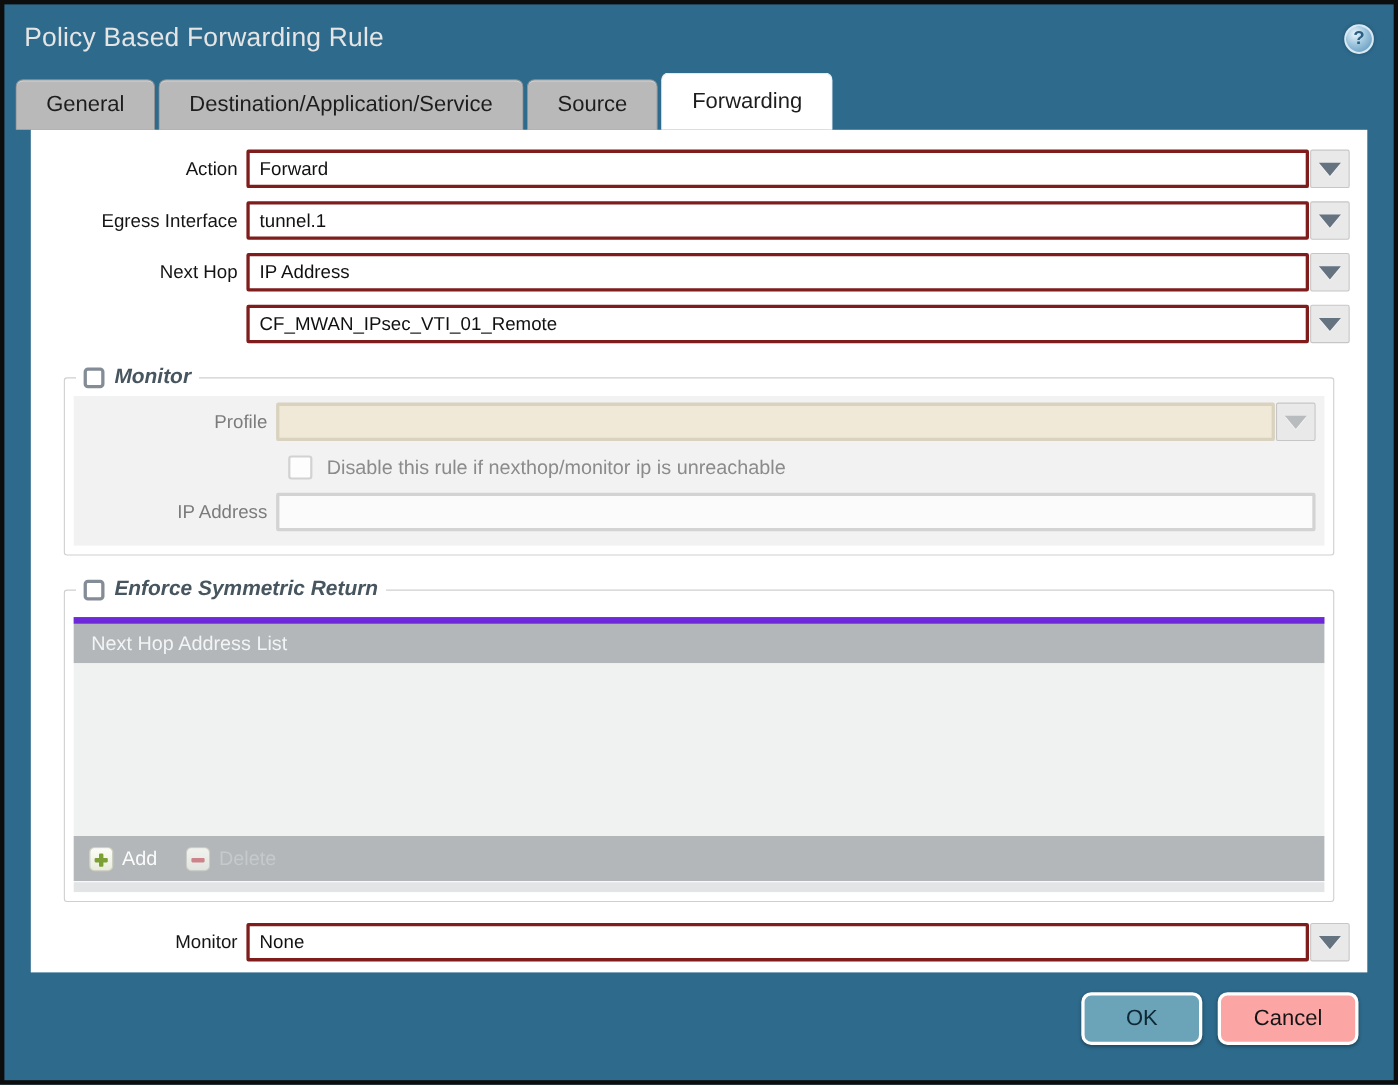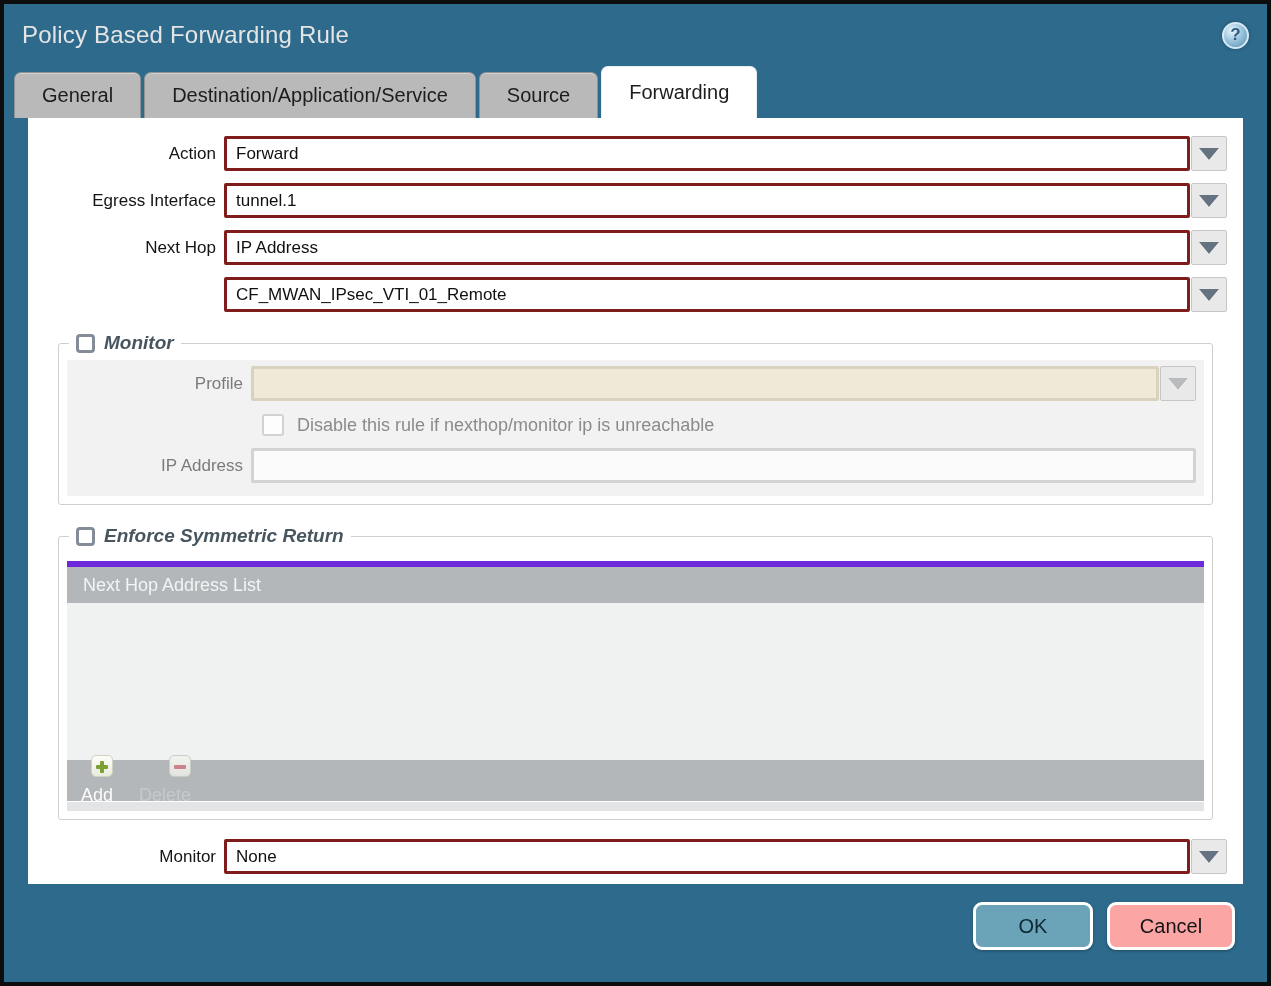--- a/index.html
+++ b/index.html
@@ -142,21 +142,21 @@
     padding-left: 16px;
     font-size: 18px; color: #f2f4f5;
   }
   .esr-body { height: 157px; background: #f0f1f1; }
   .esr-footer {
     height: 41px; background: #b3b7ba;
     display: flex; align-items: center; gap: 26px;
     padding-left: 14px;
   }
   .esr-grip { height: 9px; background: #e3e4e5; margin-top: 1px; }
-  .tool-btn { display: flex; align-items: flex-end; gap: 8px; cursor: pointer; flex-direction: column; }
+  .tool-btn { display: flex; align-items: flex-start; gap: 8px; cursor: pointer; }
   .tool-btn.disabled { cursor: default; }
   .tool-icon {
     width: 22px; height: 22px; border-radius: 5px; position: relative;
     background: linear-gradient(#fdfdf8, #e9ecdc);
     border: 1px solid #cfd2c2;
   }
   .tool-icon.minus { background: linear-gradient(#f2f3ee, #e2e4df); border-color: #caccc6; }
   .tool-icon .h-bar {
     position: absolute; left: 4px; top: 9px; width: 12px; height: 4px;
     background: #7da035; border-radius: 1px;
@@ -173,21 +173,21 @@
     flex: 1 1 auto;
     display: flex; align-items: center; justify-content: flex-end;
     gap: 14px; padding: 2px 32px 16px 0;
   }
   .btn {
     height: 48px; border-radius: 9px;
     border: 3px solid #ffffff;
     font-family: inherit; font-size: 20px; cursor: pointer;
     box-shadow: 0 1px 3px rgba(0,0,0,.3);
   }
-  .btn-ok { width: 120px; background: #6ba3b9; color: #0e2835; }
+  .btn-ok { width: 110px; background: #6ba3b9; color: #0e2835; }
   .btn-cancel { width: 128px; background: #fca5a5; color: #141414; }
   .schedule-row { margin-top: 19px; }
 </style>
 </head>
 <body>
 
 <div class="window">
 
   <div class="titlebar">
     <div class="title">Policy Based Forwarding Rule</div>

